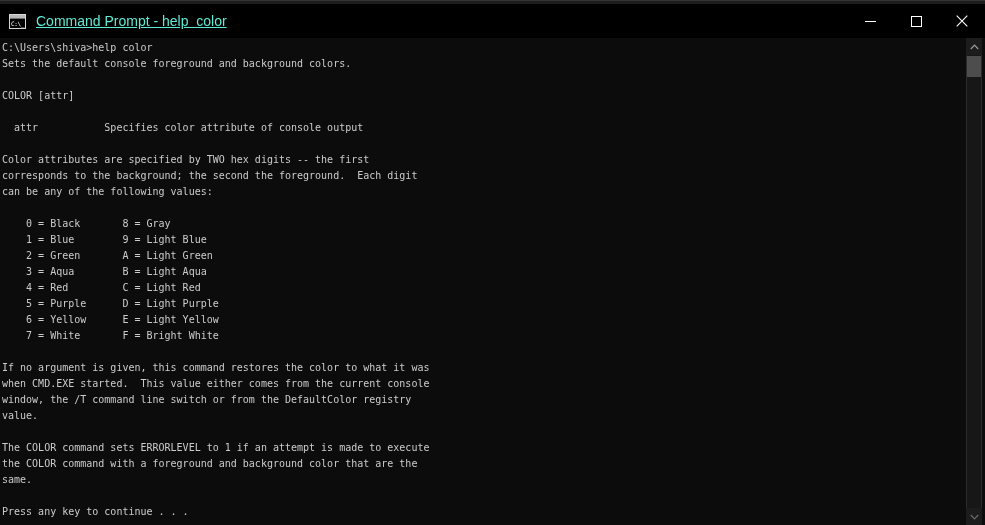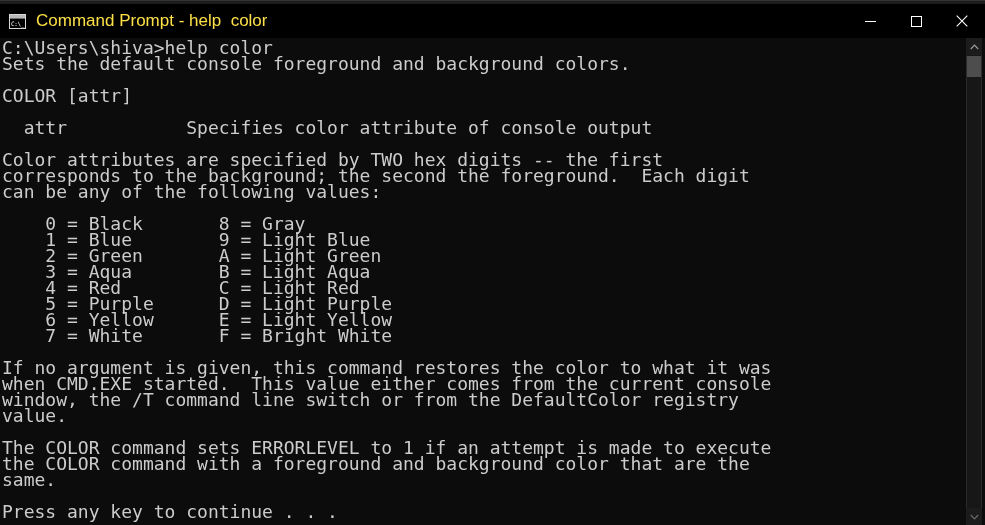--- a/index.html
+++ b/index.html
@@ -73,27 +73,28 @@
     font-family: "DejaVu Sans Mono", monospace;
     font-size: 6px;
     line-height: 9px;
     letter-spacing: -0.3px;
     padding-left: 1px;
     box-sizing: border-box;
     overflow: hidden;
     white-space: nowrap;
   }
   #title-text {
-    color: #fde047;
-    font-size: 17px;
+    color: #5eead4;
+    font-size: 14px;
     line-height: 34px;
     white-space: pre;
     font-family: "Liberation Sans", sans-serif;
     overflow: hidden;
     text-overflow: ellipsis;
+    text-decoration: underline;
   }
   
   #window-controls {
     display: flex;
     height: 100%;
     flex: 0 0 auto;
   }
   .winbtn {
     width: 46px;
     height: 34px;
@@ -109,21 +110,21 @@
   
   #console {
     position: absolute;
     left: 0;
     top: 38px;
     width: 963px;
     height: 487px;
     background: #0c0c0c;
     color: #cccccc;
     font-family: "DejaVu Sans Mono", monospace;
-    font-size: 18px;
+    font-size: 10px;
     line-height: 16px;
     white-space: pre;
     padding: 2px 0 0 2px;
     box-sizing: border-box;
     overflow: hidden;
     letter-spacing: 0px;
     -webkit-font-smoothing: none;
   }
   #console .line {
     height: 16px;

